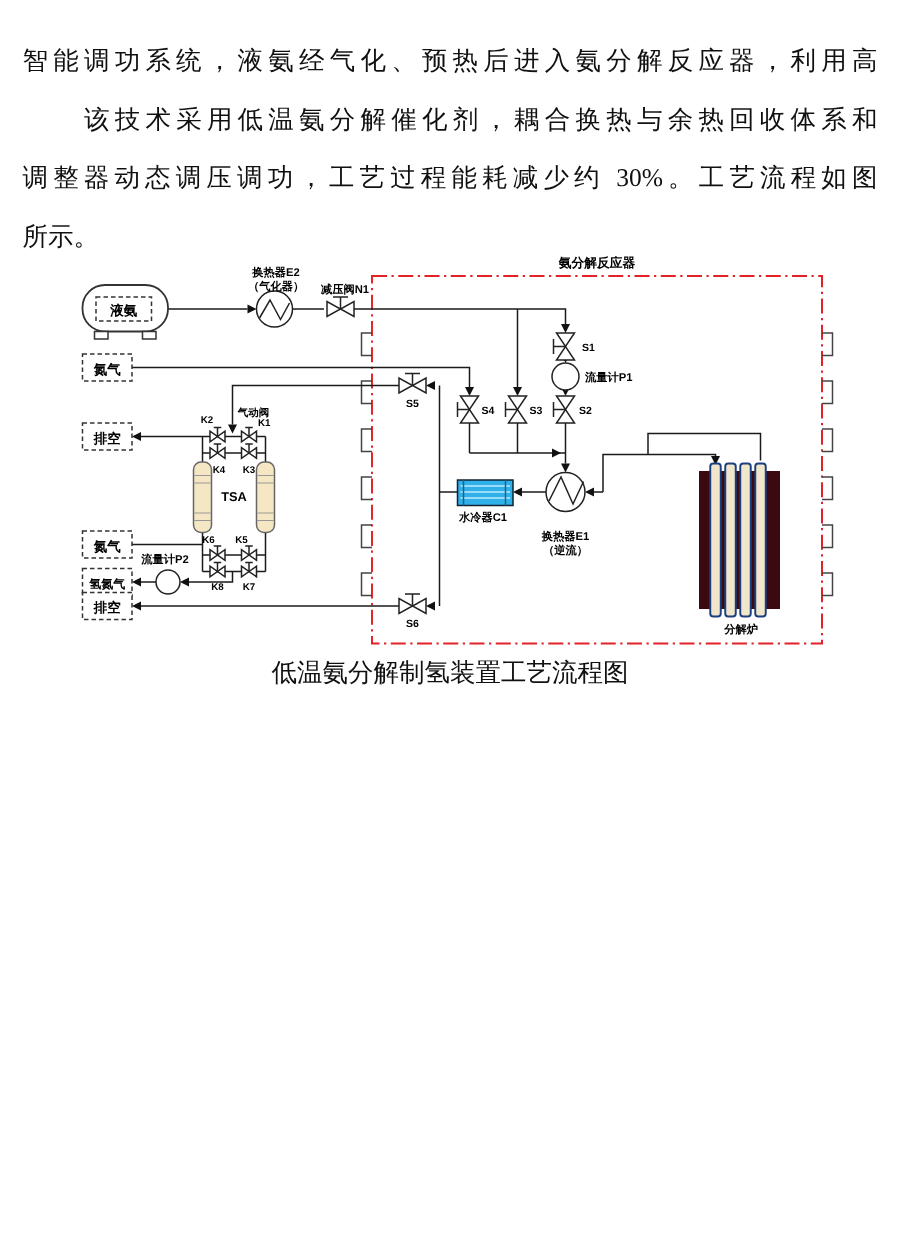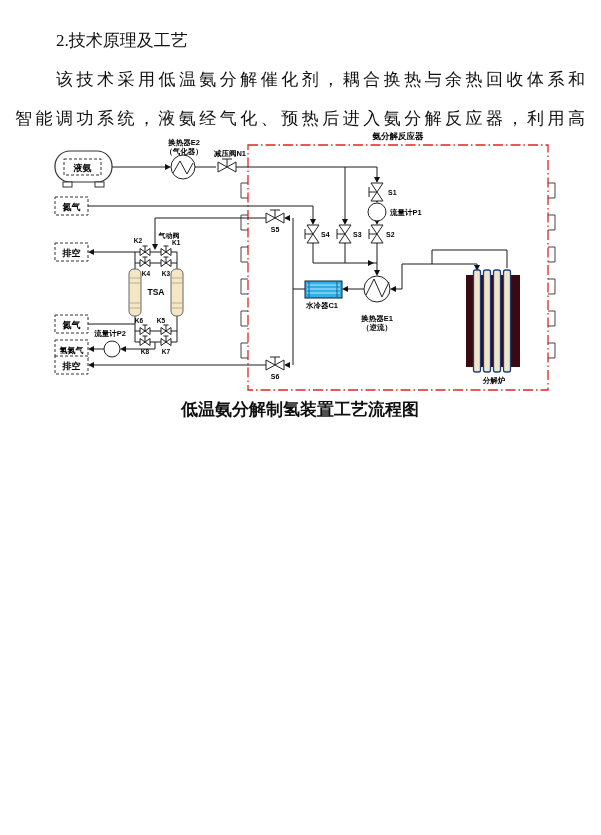--- a/index.html
+++ b/index.html
@@ -5,33 +5,34 @@
   html,body{margin:0;padding:0;}
   body{
     width:601px;height:835px;overflow:hidden;background:#ffffff;
     font-family:"Liberation Serif","DejaVu Serif",serif;color:#101010;
   }
   .page{padding:21px 16px 0 15px;}
   .ln{font-size:17px;height:39px;line-height:39px;}
   .jl{text-align:justify;text-align-last:justify;}
   .ind{text-indent:41px;}
   .title{font-family:"Liberation Sans","DejaVu Sans",sans-serif;font-weight:bold;font-size:17.5px;}
-  .caption{font-size:17px;height:30px;line-height:30px;text-align:center;font-weight:bold;}
+  .caption{font-size:17px;height:30px;line-height:30px;text-align:center;}
   sup{font-size:11px;line-height:0;}
   .fig{margin-top:-15px;height:272px;text-align:right;}
   svg text{font-family:"Liberation Sans","DejaVu Sans",sans-serif;fill:#000;}
   svg .lbl{font-weight:bold;}
 </style>
 </head>
 <body>
 
 <div class="page">
-  <div class="ln ind">2.技术原理及工艺</div>
+  <div class="ln jl">智能调功系统，液氨经气化、预热后进入氨分解反应器，利用高</div>
   <div class="ln jl ind">该技术采用低温氨分解催化剂，耦合换热与余热回收体系和</div>
-  <div class="ln jl">智能调功系统，液氨经气化、预热后进入氨分解反应器，利用高</div>
+  <div class="ln jl">调整器动态调压调功，工艺过程能耗减少约 30%。工艺流程如图</div>
+  <div class="ln">所示。</div>
 </div>
 
 <div class="fig">
 <svg width="601" height="272" viewBox="0 396 601 272">
 
   <rect x="248" y="418" width="300" height="245" fill="none" stroke-width="1.3" stroke-dasharray="10 3 1.5 3" stroke="#e32227"></rect>
   <text x="398" y="412" text-anchor="middle" font-size="8.5" class="lbl" fill="#e32227">氨分解反应器</text>
 
   <g stroke="#444" stroke-width="1" fill="none">
     <path d="M248,456 H241 V471 H248"></path>

